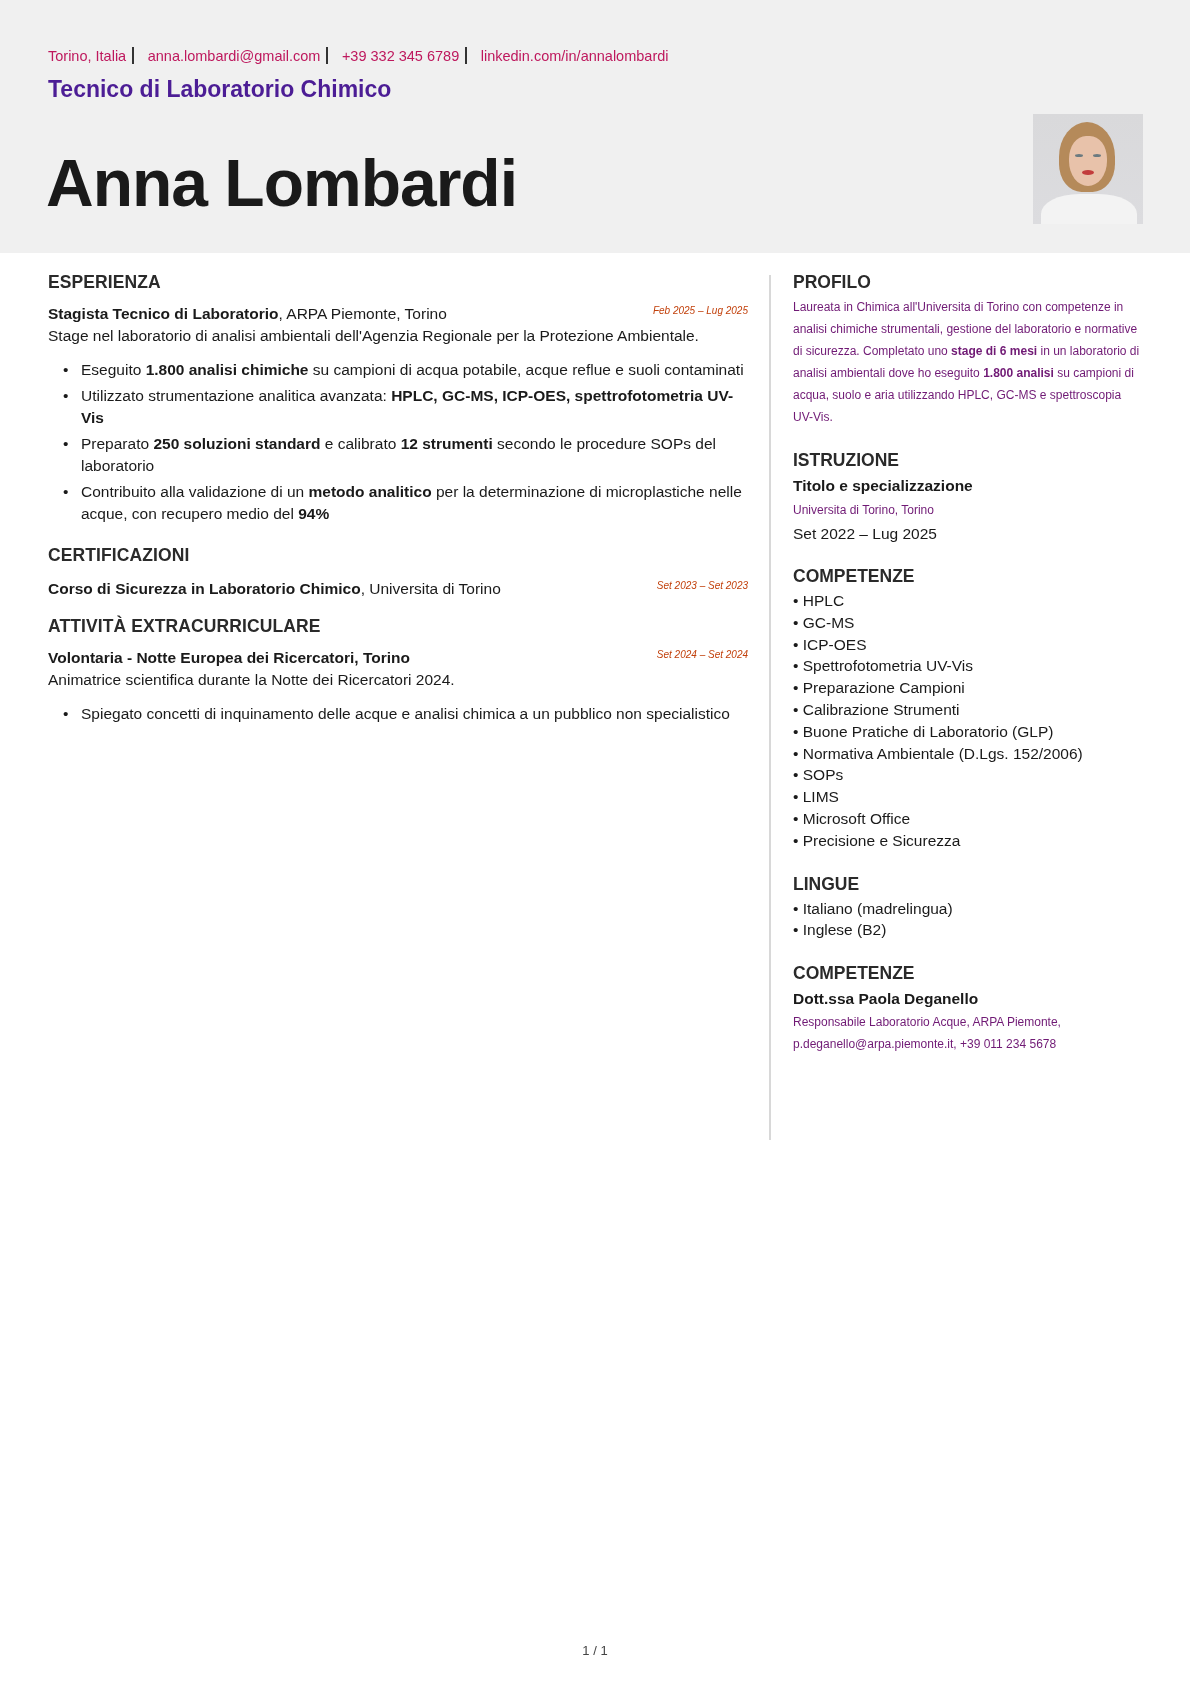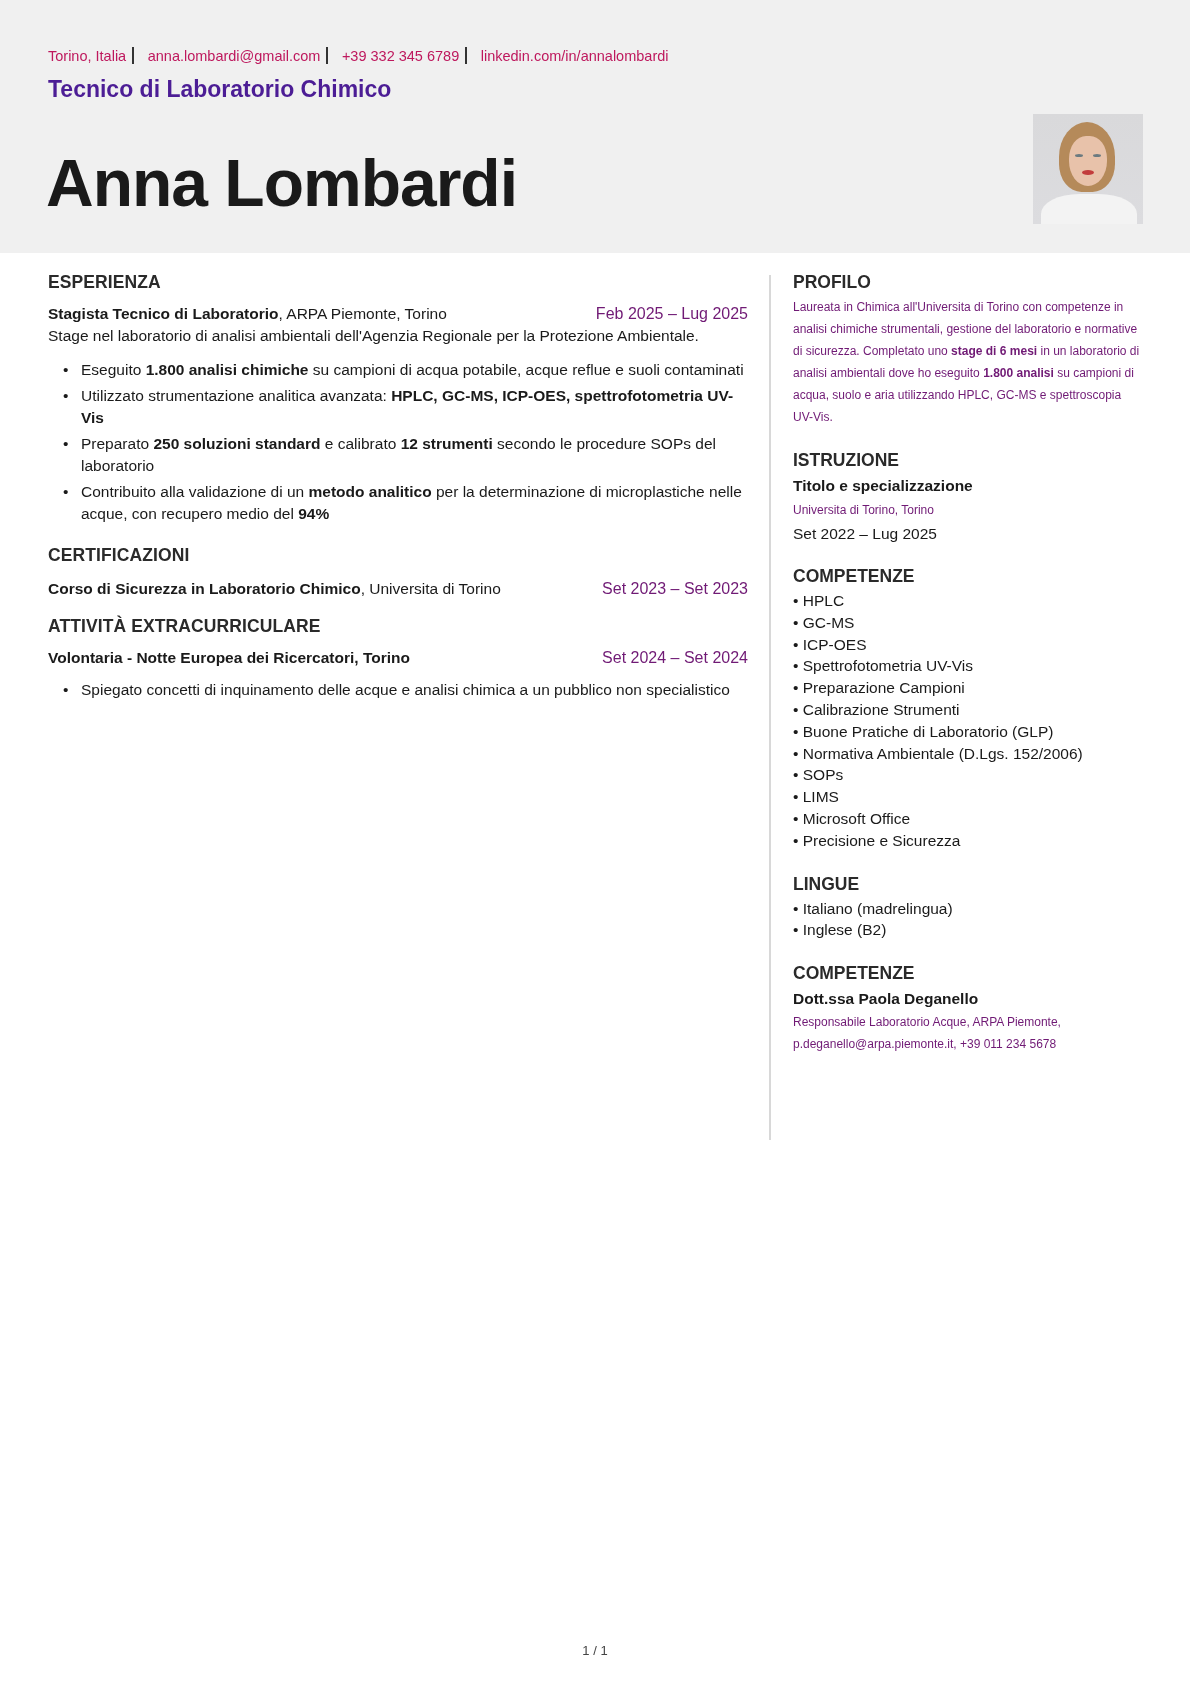--- a/index.html
+++ b/index.html
@@ -40,21 +40,21 @@
   .photo .eye1 { left: 42px; } .photo .eye2 { left: 60px; }
   .photo .body { position: absolute; left: 8px; top: 80px; width: 96px; height: 50px; border-radius: 40% 40% 0 0; background: #f3f3f3; }
 
   .left { position: absolute; left: 48px; top: 272px; width: 700px; }
   .right { position: absolute; left: 793px; top: 272px; width: 350px; }
   .divider { position: absolute; left: 769px; top: 275px; width: 2px; height: 865px; background: #d8d8d8; }
 
   .section-title { font-size: 17.5px; font-weight: bold; color: #2a2a2a; letter-spacing: 0.1px; }
   .entry-head { display: flex; justify-content: space-between; align-items: flex-start; margin-top: 12px; font-size: 15.5px; }
   .entry-head .role { font-weight: bold; }
-  .entry-head .date { font-size: 16px; color: #701a75; }
+  .entry-head .date { font-style: italic; font-size: 10px; color: #c2410c; }
   .desc { font-size: 15.5px; line-height: 22px; margin-top: 2px; }
   ul.bullets { list-style: none; margin-top: 12px; }
   ul.bullets li { position: relative; padding-left: 33px; font-size: 15.5px; line-height: 22px; margin-bottom: 4px; }
   ul.bullets li::before { content: "•"; position: absolute; left: 15px; top: 0; }
   b { font-weight: bold; }
 
   .rsec { margin-bottom: 22px; }
   .rtext { font-size: 12px; line-height: 22px; color: #701a75; }
   .rtitle { font-size: 17.5px; font-weight: bold; color: #2a2a2a; margin-bottom: 3px; }
   .rbold { font-size: 15.5px; font-weight: bold; line-height: 24px; }
@@ -110,20 +110,21 @@
       <span class="date">Set 2023 – Set 2023</span>
     </div>
   </div>
 
   <div style="margin-top:18px;">
     <div class="section-title">ATTIVITÀ EXTRACURRICULARE</div>
     <div class="entry-head">
       <span class="role">Volontaria - Notte Europea dei Ricercatori, Torino</span>
       <span class="date">Set 2024 – Set 2024</span>
     </div>
+    <div class="desc">Animatrice scientifica durante la Notte dei Ricercatori 2024.</div>
     <ul class="bullets">
       <li><span>Spiegato concetti di inquinamento delle acque e analisi chimica a un pubblico non specialistico</span></li>
     </ul>
   </div>
 </div>
 
 <div class="right">
   <div class="rsec">
     <div class="rtitle">PROFILO</div>
     <div class="rtext"><span>Laureata in Chimica all'Universita di Torino con competenze in analisi chimiche strumentali, gestione del laboratorio e normative di sicurezza. Completato uno </span><b>stage di 6 mesi</b><span> in un laboratorio di analisi ambientali dove ho eseguito </span><b>1.800 analisi</b><span> su campioni di acqua, suolo e aria utilizzando HPLC, GC-MS e spettroscopia UV-Vis.</span></div>

